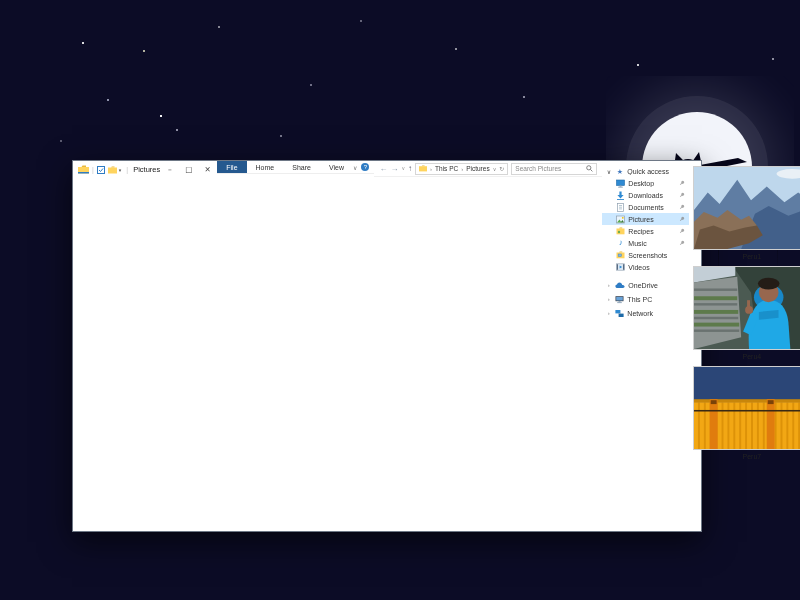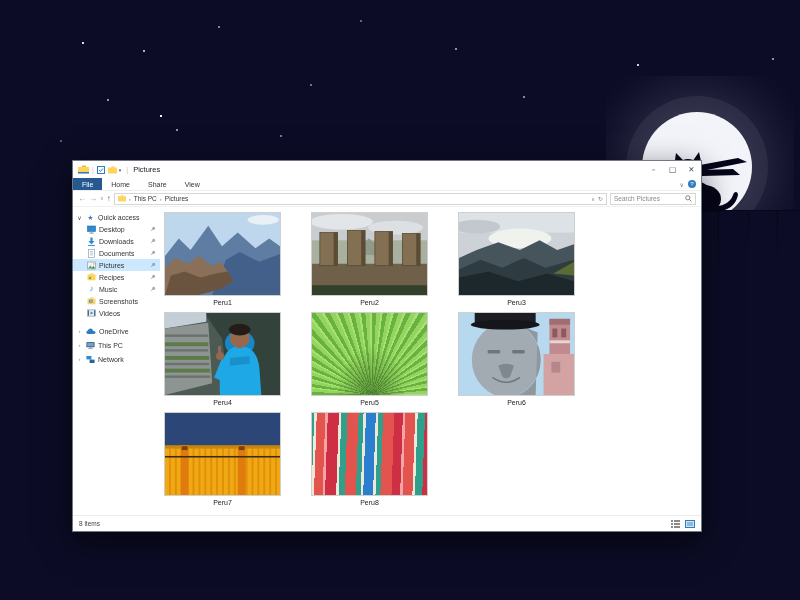--- a/index.html
+++ b/index.html
@@ -20,21 +20,21 @@
     background:#f2f4fa; box-shadow:0 0 0 16px rgba(235,240,252,.07), 0 0 50px 28px rgba(235,240,252,.13); }
   .horizon { position:absolute; left:600px; top:210px; width:200px; height:1px; background:rgba(5,5,20,.75); }
   .fence { position:absolute; left:0; top:211px; }
   .fence div { position:absolute; width:1px; background:linear-gradient(to bottom, rgba(4,4,16,.85), rgba(4,4,16,0)); }
   .f1{left:618px;height:26px}.f2{left:658px;height:88px}.f3{left:688px;height:58px}
   .f4{left:718px;height:96px}.f5{left:748px;height:40px}.f6{left:777px;height:66px}
   .cat { position:absolute; left:646px; top:150px; }
 
   
   .window { position:absolute; left:72px; top:160px; width:630px; height:372px; background:#fff;
-    border:1px solid #6e7886; box-shadow:0 10px 30px rgba(0,0,0,.6); display:flex; flex-direction:column;
+    border:1px solid #6e7886; box-shadow:0 10px 30px rgba(0,0,0,.6); display:flex; flex-direction:row;
     font-size:7px; color:#333; }
   .titlebar { height:17px; display:flex; align-items:center; padding:0 0 0 5px; background:#fff; flex:0 0 auto; }
   .titlebar .sep { color:#c8c8c8; margin:0 3px; font-size:7px; }
   .qat-caret { font-size:5px; color:#555; margin:0 2px; }
   .win-title { font-size:7.5px; color:#222; margin-left:2px; }
   .controls { margin-left:auto; display:flex; height:100%; }
   .ctrl { width:19px; height:100%; display:flex; align-items:center; justify-content:center;
     font-size:7.5px; color:#444; font-family:"DejaVu Sans",sans-serif; }
   .tabs { height:13px; display:flex; align-items:stretch; background:#fff; border-bottom:1px solid #eee; flex:0 0 auto; }
   .tab { padding:0 9px; display:flex; align-items:center; font-size:7px; color:#333; }

